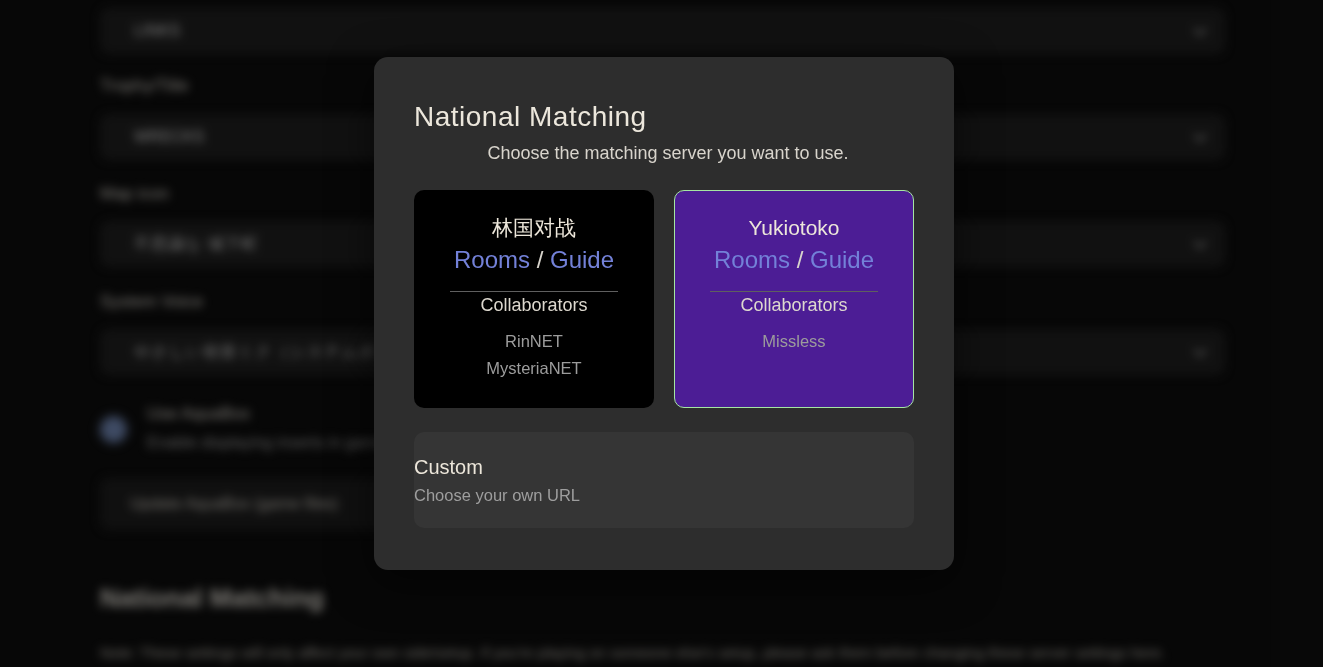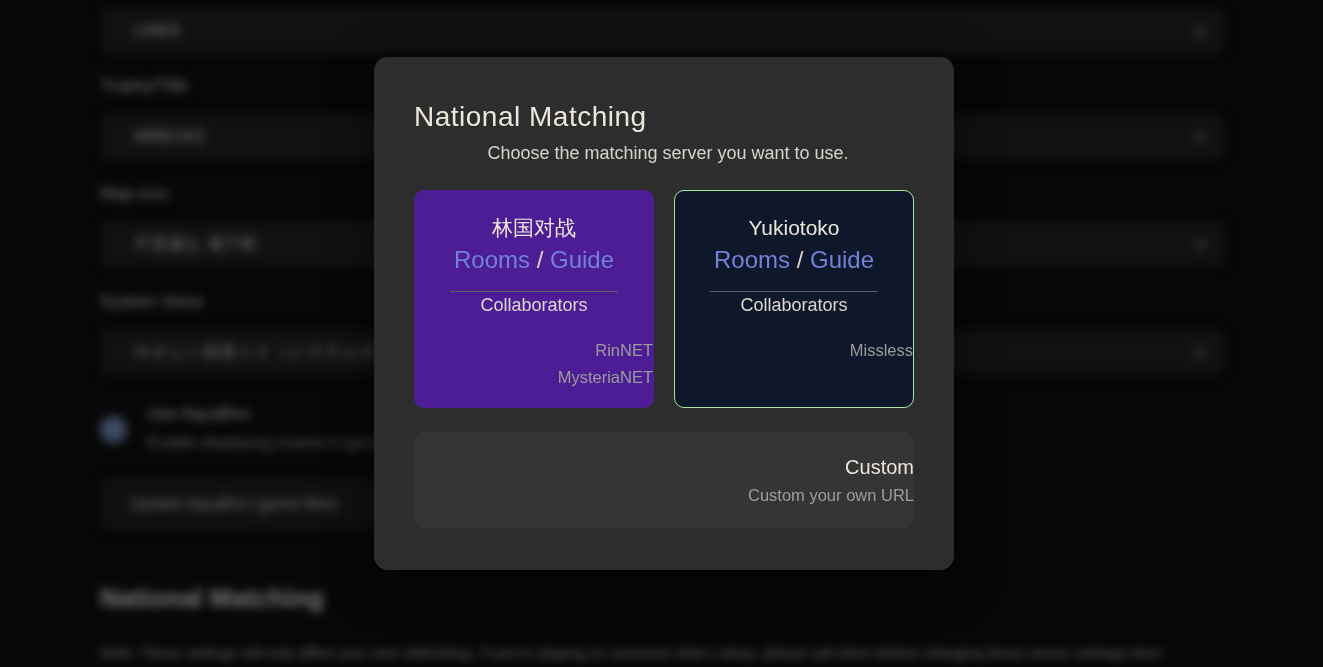--- a/index.html
+++ b/index.html
@@ -86,57 +86,56 @@
   .modal-subtitle {
     margin-top: 9px;
     color: #d8d4cc; font-size: 18px; line-height: 22px; text-align: center;
   }
   .cards-row {
     margin-top: 26px;
     display: flex; gap: 20px;
   }
   .server-card {
     width: 240px; height: 218px;
-    background: #4c1d95; border-radius: 10px;
+    background: #000000; border-radius: 10px;
     text-align: center;
     border: 1.5px solid transparent;
     cursor: pointer;
   }
   .server-card.selected {
-    background: #0f172a;
+    background: #4c1d95;
     border: 1.5px solid #a5e6a2;
   }
   .server-name {
     margin-top: 24px;
     color: #ece6da; font-size: 21px; line-height: 26px;
   }
   .server-links {
     margin-top: 6px;
     font-size: 24px; line-height: 26px;
   }
   .server-links a { color: #7381d8; text-decoration: none; }
   .link-sep { color: #d8d4cc; }
   .card-divider {
     width: 168px; margin: 18px auto 0 auto;
     border: none; border-top: 1px solid #5f5f5f;
   }
   .collab-title {
     color: #ddd8ce; font-size: 18px; line-height: 26px;
   }
   .collab-list {
-    margin-top: 19px;
+    margin-top: 10px;
     color: #9c9c9c; font-size: 16.5px; line-height: 27px;
     list-style: none;
-    text-align: right;
   }
   .custom-card {
     margin-top: 24px;
     width: 500px; height: 96px;
     background: #353535; border-radius: 10px;
-    text-align: right; cursor: pointer;
+    text-align: left; cursor: pointer;
   }
   .custom-title {
     padding-top: 22px;
     color: #ece6da; font-size: 20px; line-height: 26px;
   }
   .custom-subtitle {
     margin-top: 4px;
     color: #9e9e9e; font-size: 16.5px; line-height: 22px;
   }
 </style>
@@ -213,15 +212,15 @@
       <hr class="card-divider">
       <div class="collab-title">Collaborators</div>
       <ul class="collab-list">
         <li>Missless</li>
       </ul>
     </div>
   </div>
 
   <div class="custom-card">
     <div class="custom-title">Custom</div>
-    <div class="custom-subtitle">Custom your own URL</div>
+    <div class="custom-subtitle">Choose your own URL</div>
   </div>
 </div>
 
 </body></html>

